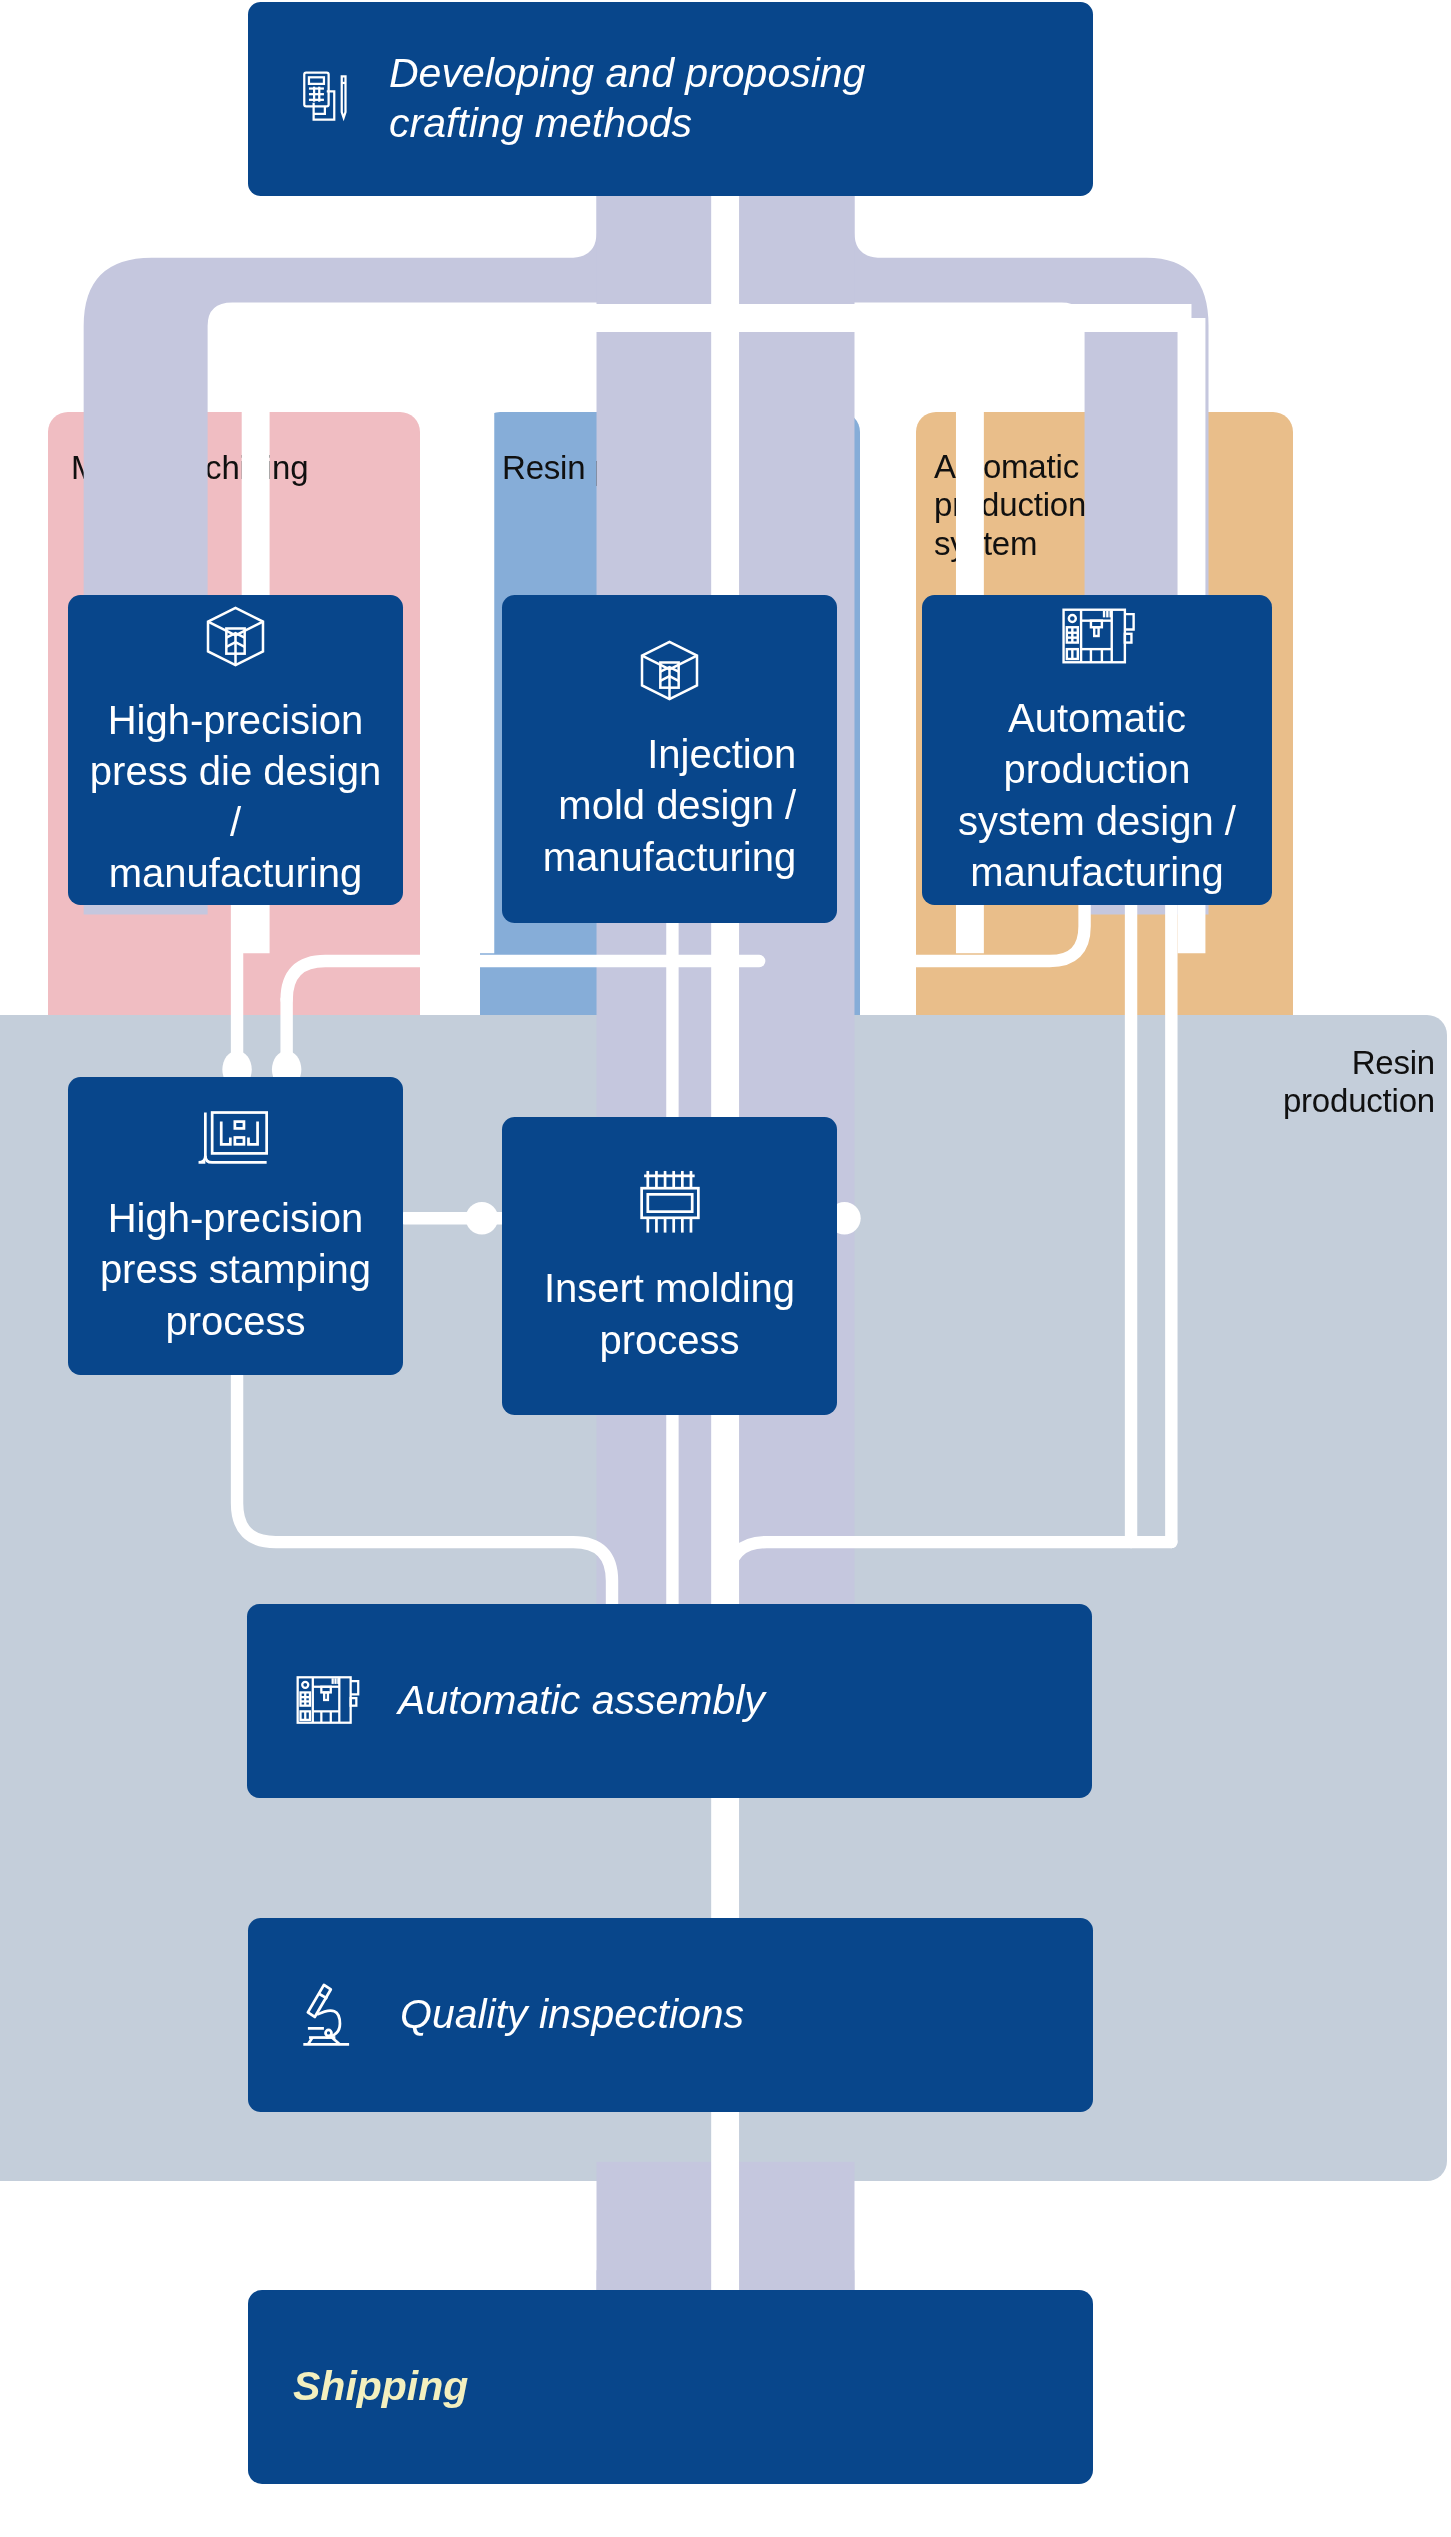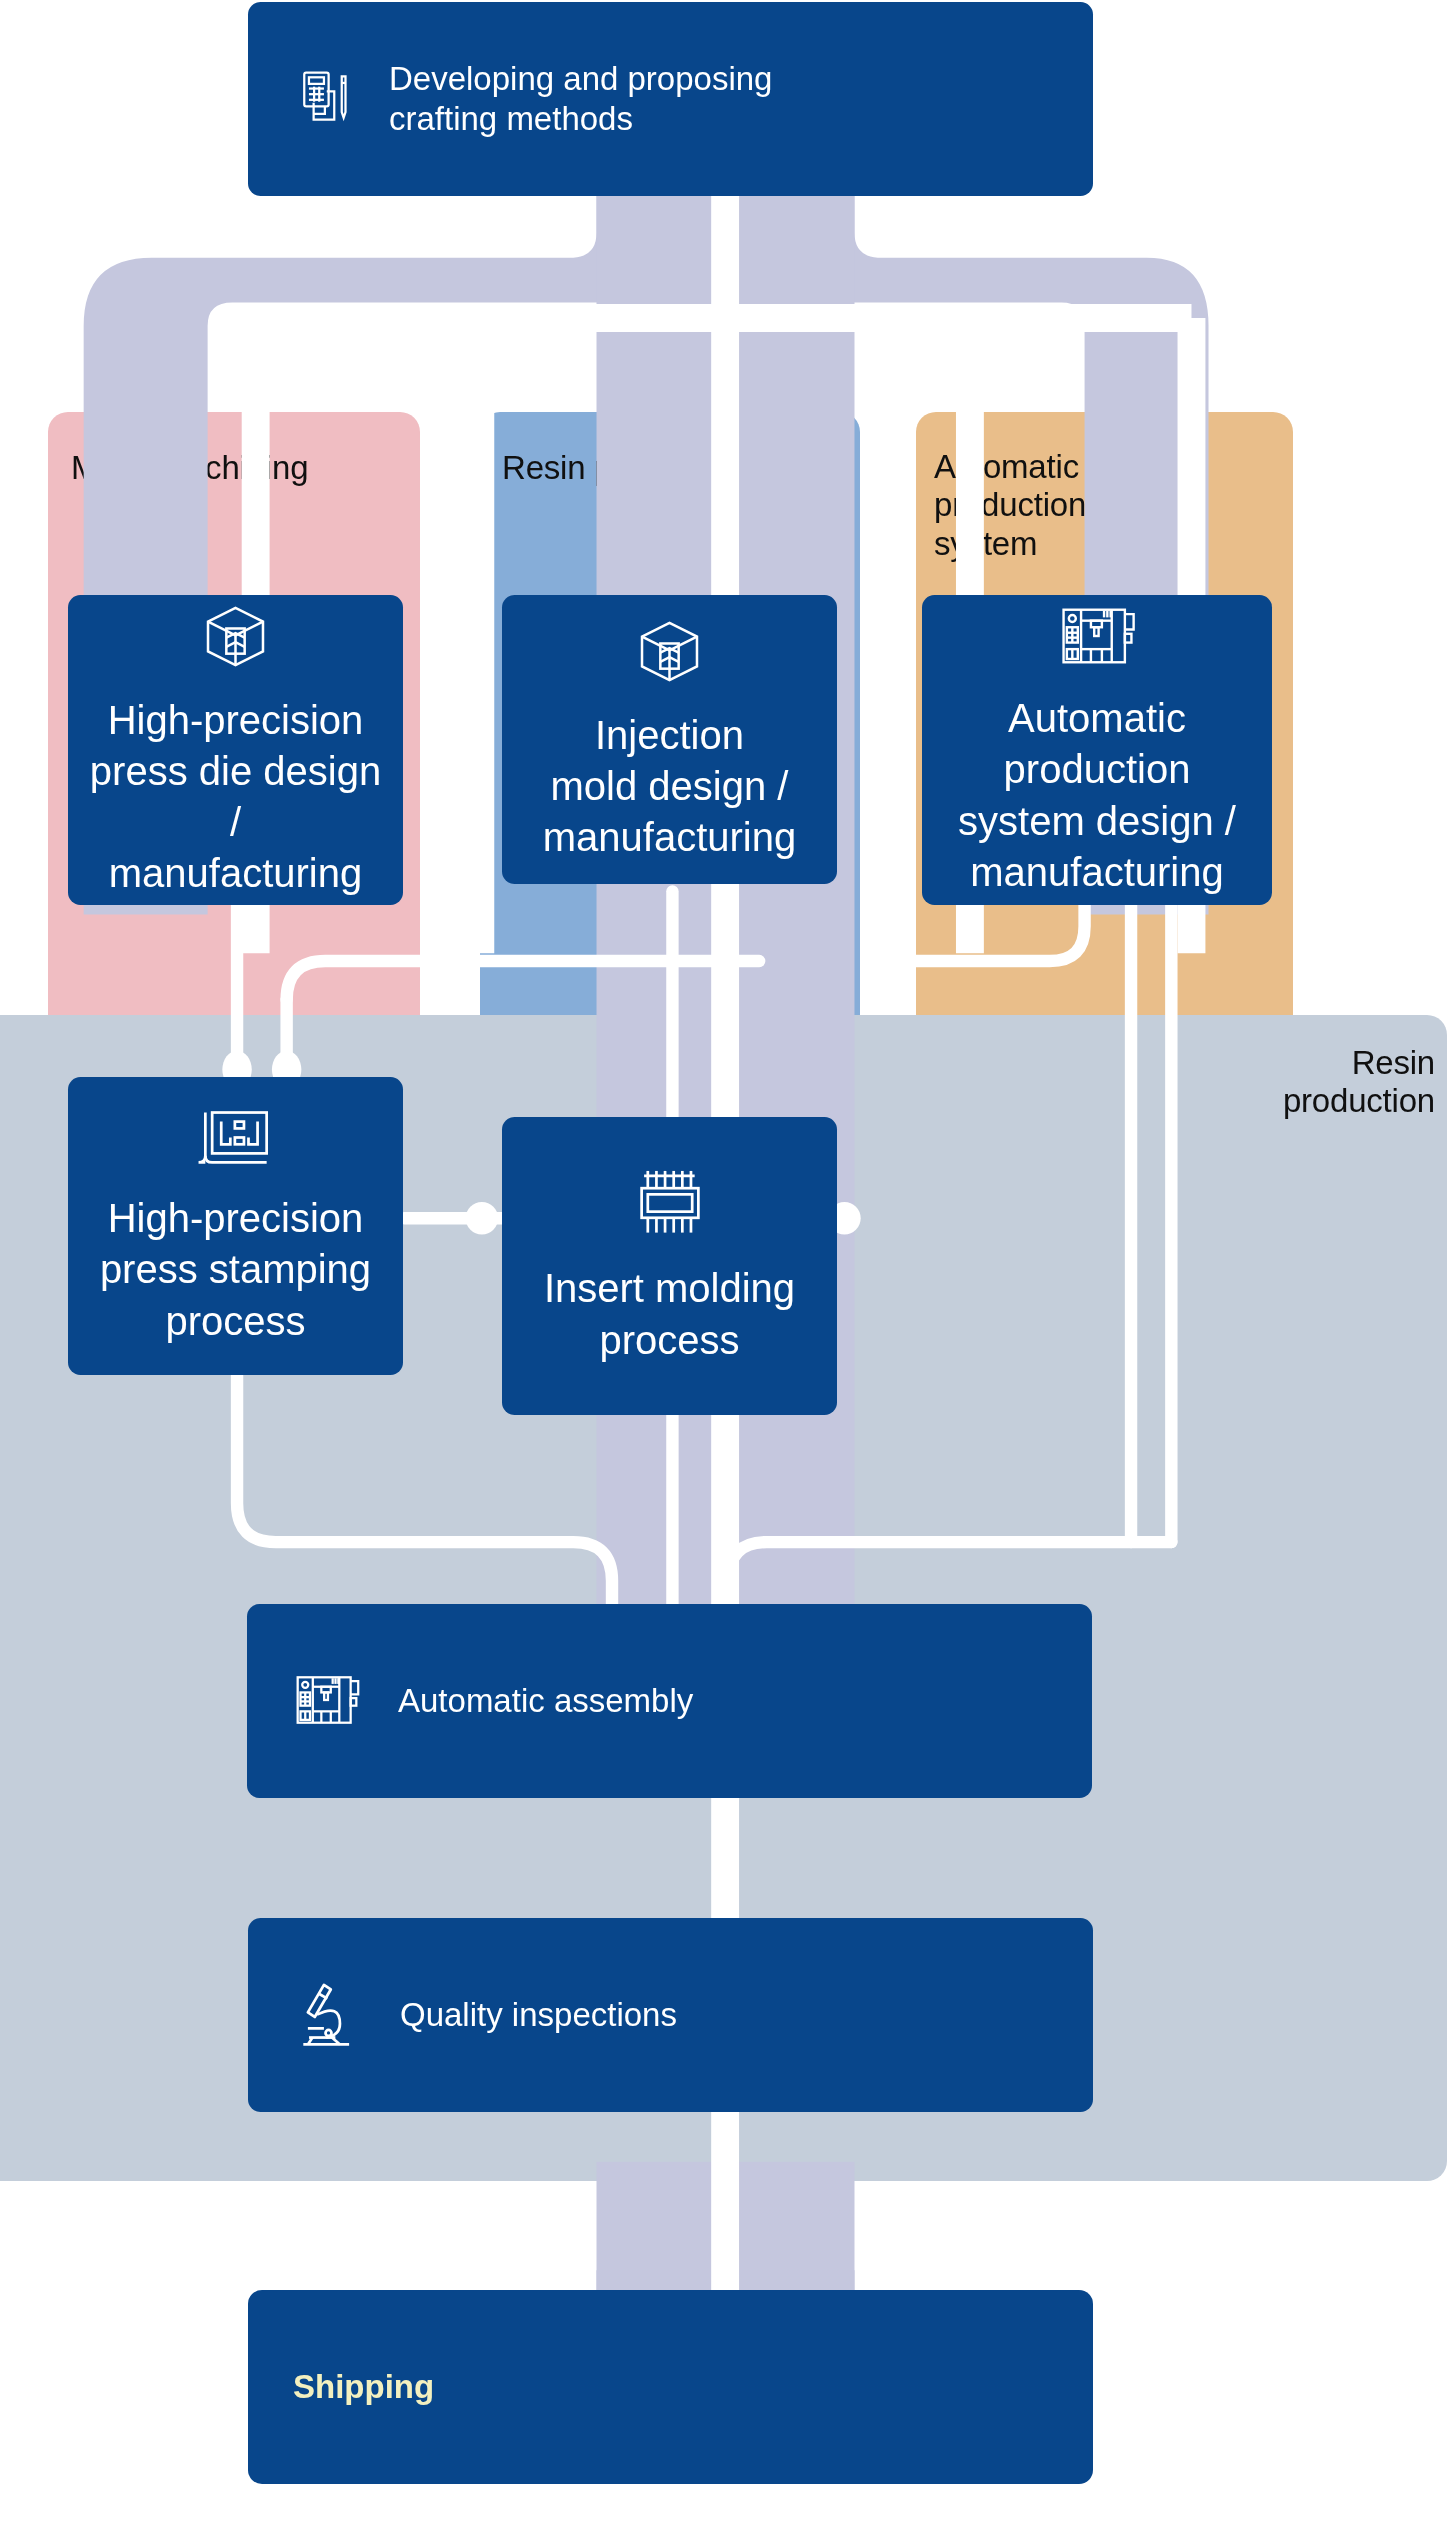--- a/index.html
+++ b/index.html
@@ -66,22 +66,23 @@
     flex-direction: column;
     text-align: center;
   }
   .card .lbl {
     font-size: 40px;
     line-height: 1.28;
     font-weight: 400;
     white-space: pre-line;
   }
   .card.wide .lbl {
-    font-size: 33px;
+    font-size: 41px;
     line-height: 1.2;
+    font-style: italic;
   }
   .card.wide {
     justify-content: flex-start;
     padding-left: 45px;
     gap: 36px;
   }
   .card .icon { display: block; }
   .card.stacked .icon { margin-bottom: 20px; }
 
   .card-shipping .lbl {
@@ -216,21 +217,21 @@
         <rect x="28" y="24" width="16" height="22"></rect>
         <path d="M28 32 L36 28 L44 32"></path>
         <path d="M28 40 L36 36 L44 40"></path>
       </svg>
     </span>
     <span class="lbl">High-precision
 press die  design /
 manufacturing</span>
   </div>
 
-  <div class="card stacked" style="left:502px; top:595px; width:335px; height:289px; padding:0 17px;">
+  <div class="card stacked" style="left:502px; top:595px; width:335px; height:328px; padding:0 17px;text-align:right;">
     <span class="icon">
       <svg width="85" height="71" viewBox="0 0 72 62" fill="none" stroke="#ffffff" stroke-width="2.2">
         <path d="M12 18 L36 6 L60 18 L60 44 L36 56 L12 44 Z"></path>
         <path d="M12 18 L36 30 L60 18"></path>
         <path d="M36 30 L36 56"></path>
         <rect x="28" y="24" width="16" height="22"></rect>
         <path d="M28 32 L36 28 L44 32"></path>
         <path d="M28 40 L36 36 L44 40"></path>
       </svg>
     </span>

